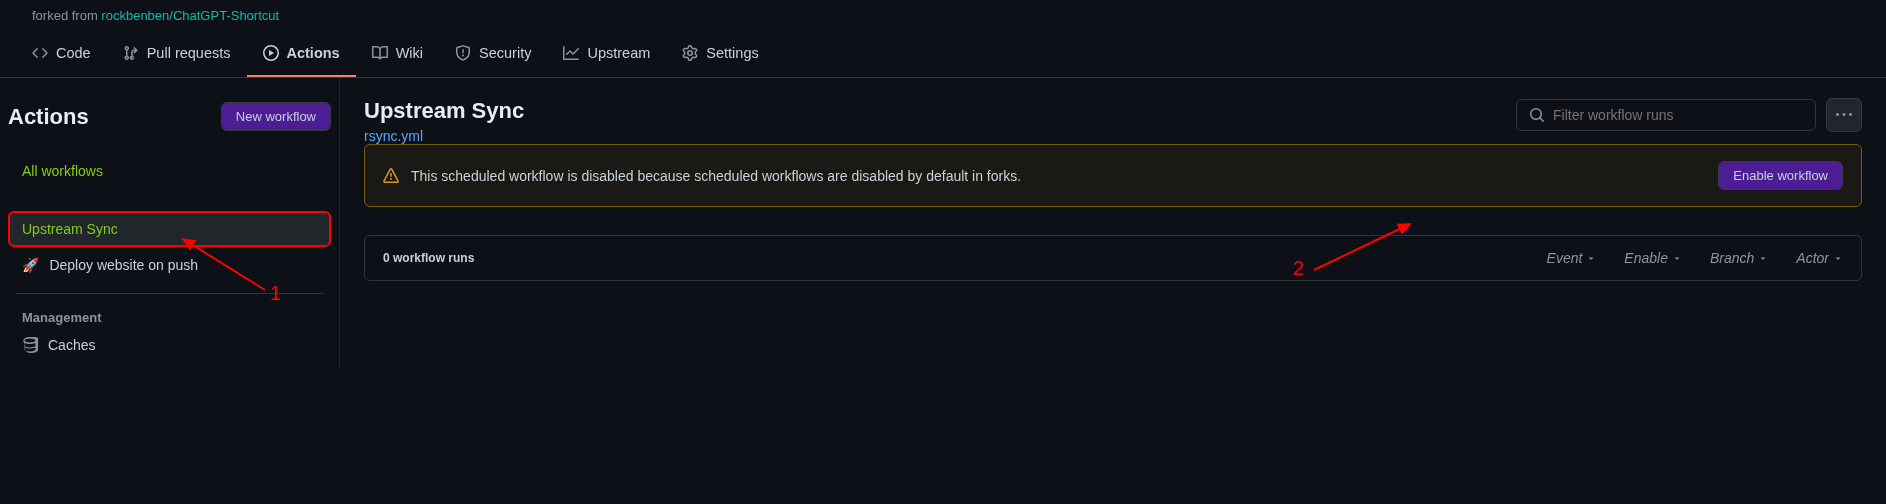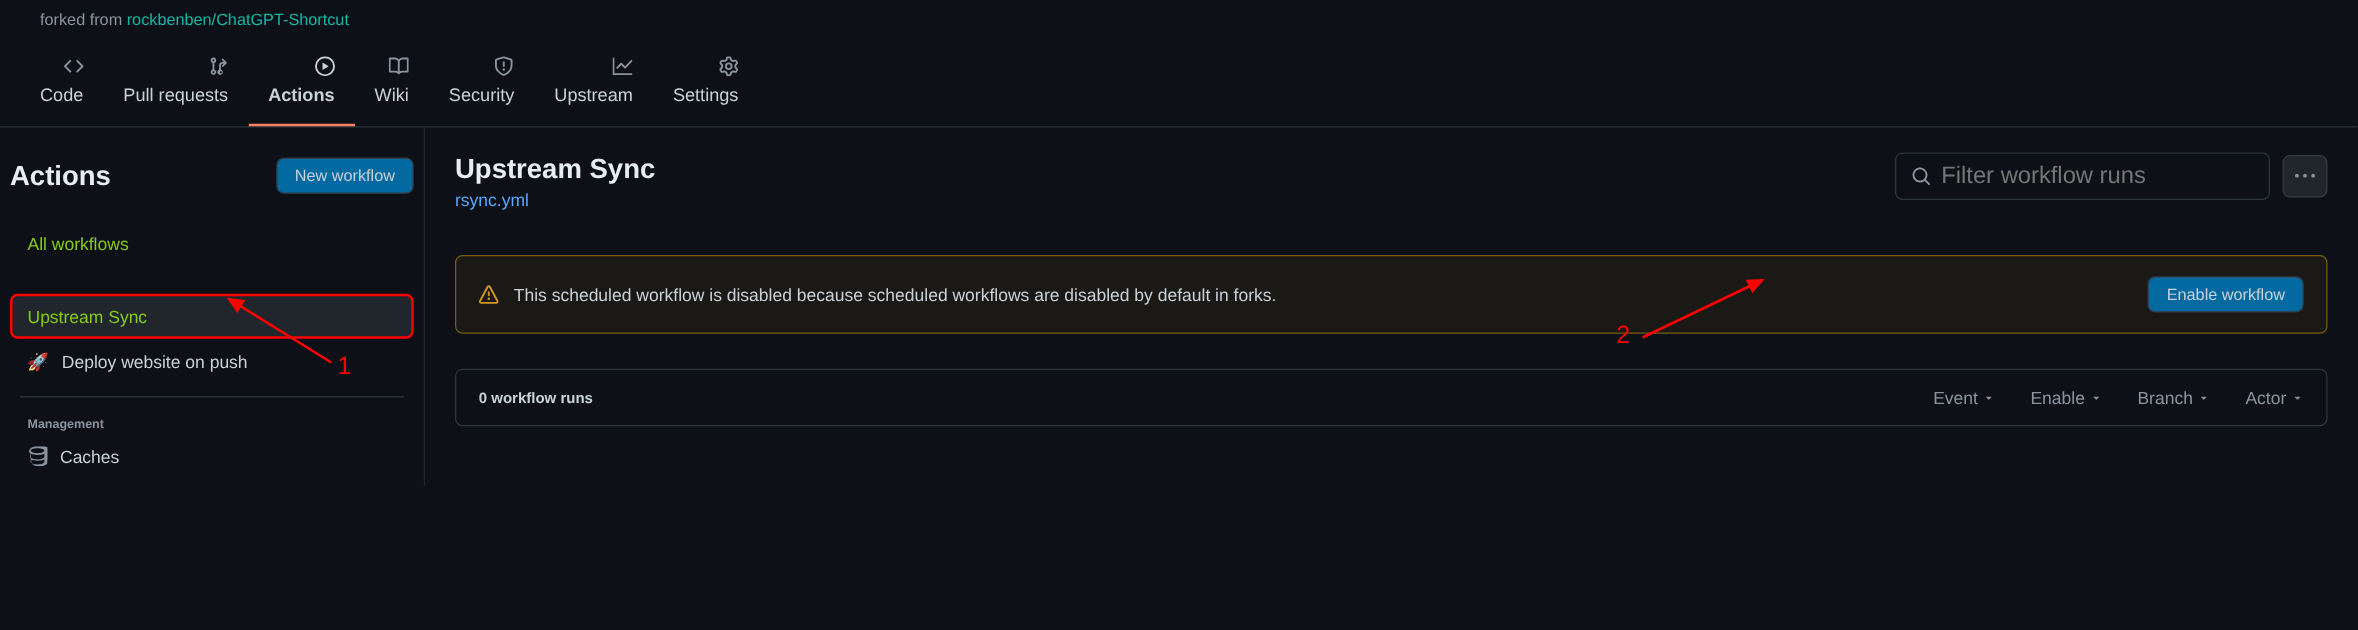--- a/index.html
+++ b/index.html
@@ -19,28 +19,27 @@
     }
     .forked-banner a { color: #14b8a6; text-decoration: none; }
     .repo-nav {
       display: flex;
       gap: 0;
       padding: 0 16px;
       border-bottom: 1px solid #30363d;
     }
     .repo-nav-item {
       display: flex;
-      align-items: flex-end;
+      align-items: center;
       gap: 8px;
       padding: 14px 16px;
       color: #c9d1d9;
       cursor: pointer;
       font-size: 14.5px;
       border-bottom: 2px solid transparent;
-      flex-direction: column;
     }
     .repo-nav-item.active {
       border-bottom-color: #f78166;
       font-weight: 600;
     }
     .repo-nav-item svg { fill: #8b949e; }
     .repo-nav-item.active svg { fill: #c9d1d9; }
     .main-layout {
       display: flex;
     }
@@ -54,21 +53,21 @@
       align-items: center;
       justify-content: space-between;
       padding: 16px 0 8px 0;
     }
     .sidebar-header h2 {
       font-size: 22px;
       font-weight: 600;
       color: #e6edf3;
     }
     .btn {
-      background: #0369a1;
+      background: #4c1d95;
       border: 1px solid #363b42;
       color: #c9d1d9;
       padding: 6px 14px;
       border-radius: 6px;
       font-size: 13px;
       cursor: pointer;
       font-weight: 500;
     }
     .sidebar-link {
       display: block;
@@ -92,21 +91,21 @@
       padding: 8px 14px;
       cursor: pointer;
       color: #c9d1d9;
     }
     .sidebar-divider {
       border: none;
       border-top: 1px solid #30363d;
       margin: 12px 8px 8px 8px;
     }
     .sidebar-heading {
-      font-size: 10px;
+      font-size: 13px;
       color: #8b949e;
       font-weight: 600;
       padding: 8px 14px 4px 14px;
     }
     .content {
       flex: 1;
       padding: 20px 24px;
       position: relative;
     }
     .wf-title {
@@ -138,36 +137,35 @@
       border: 1px solid #30363d;
       border-radius: 6px;
       padding: 7px 12px;
       width: 300px;
     }
     .search-box input {
       background: transparent;
       border: none;
       outline: none;
       color: #7dd3fc;
-      font-size: 19px;
+      font-size: 14px;
       flex: 1;
     }
     .kebab-btn {
       width: 36px;
       height: 34px;
       background: #21262d;
       border: 1px solid #363b42;
       border-radius: 6px;
       display: flex;
       align-items: center;
       justify-content: center;
       cursor: pointer;
     }
     .alert-box {
-      margin-top: 36px;
       border: 1px solid #7a5c10;
       background: rgba(187, 128, 9, 0.08);
       border-radius: 6px;
       padding: 16px 18px;
       display: flex;
       align-items: center;
       justify-content: space-between;
       gap: 16px;
     }
     .alert-left {
@@ -193,20 +191,21 @@
       display: flex;
       gap: 28px;
     }
     .filter-btn {
       display: flex;
       align-items: center;
       gap: 4px;
       color: #8b949e;
       cursor: pointer;
       font-size: 14px;
+      font-style: italic;
     }
     .anno-1 {
       position: absolute;
       left: 270px;
       top: 282px;
       color: #ff0000;
       font-size: 20px;
       font-weight: 500;
       pointer-events: none;
     }

